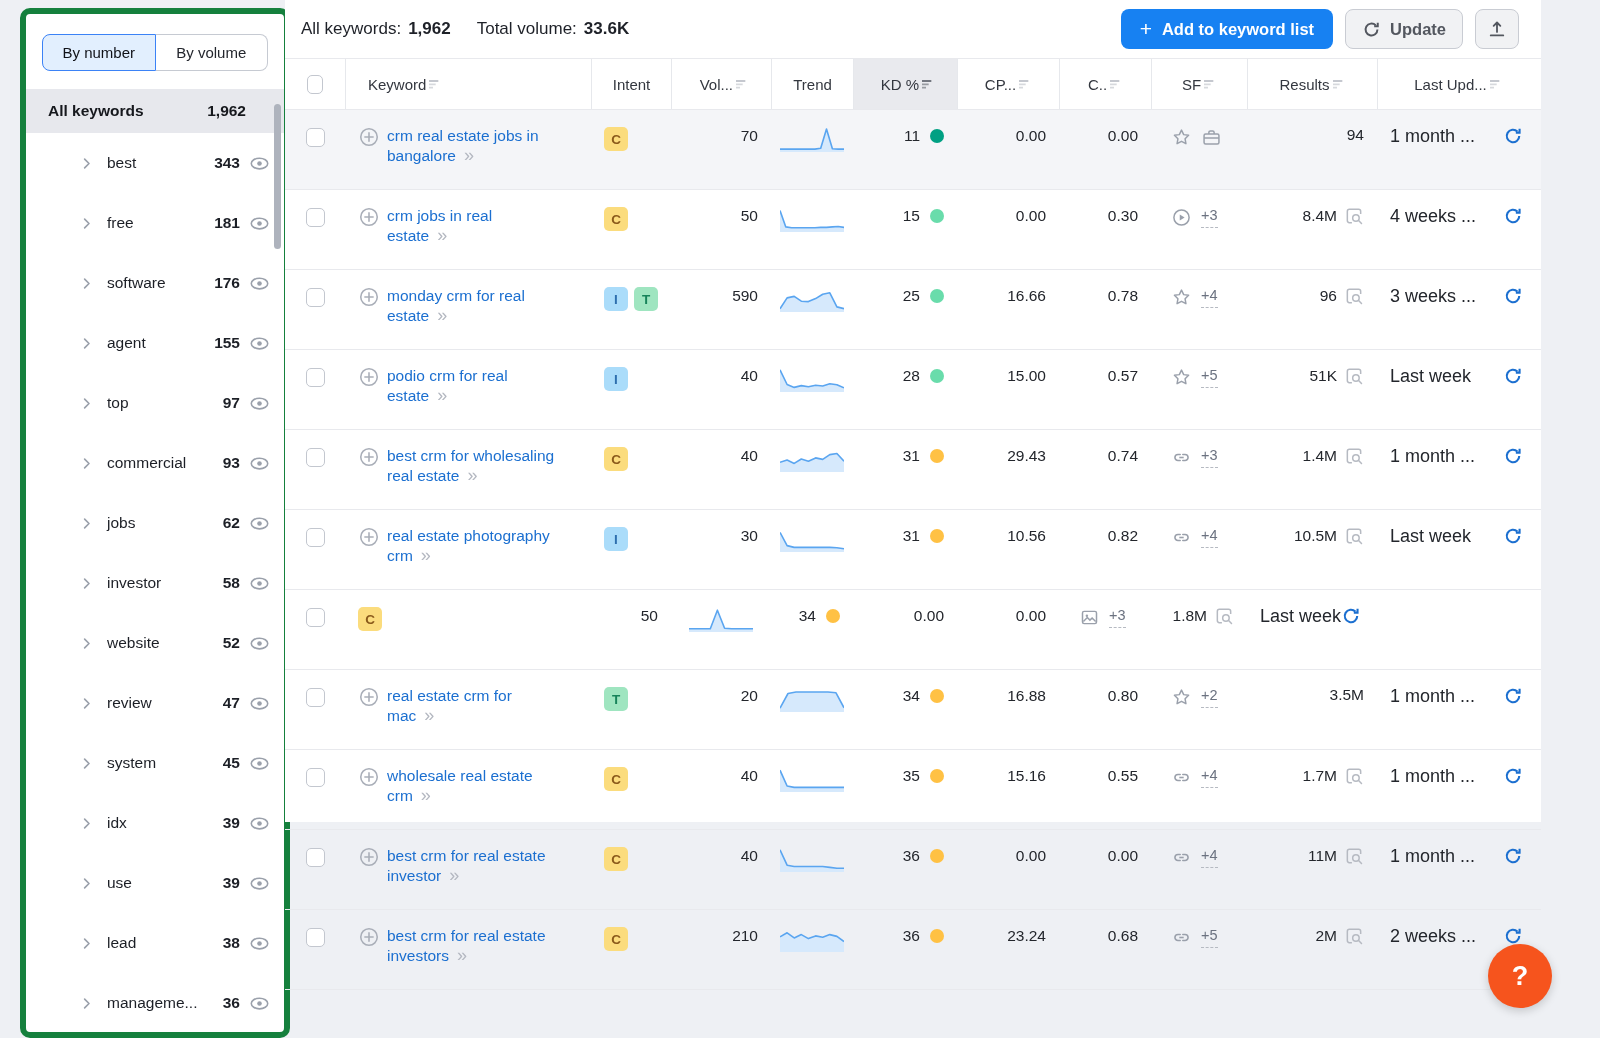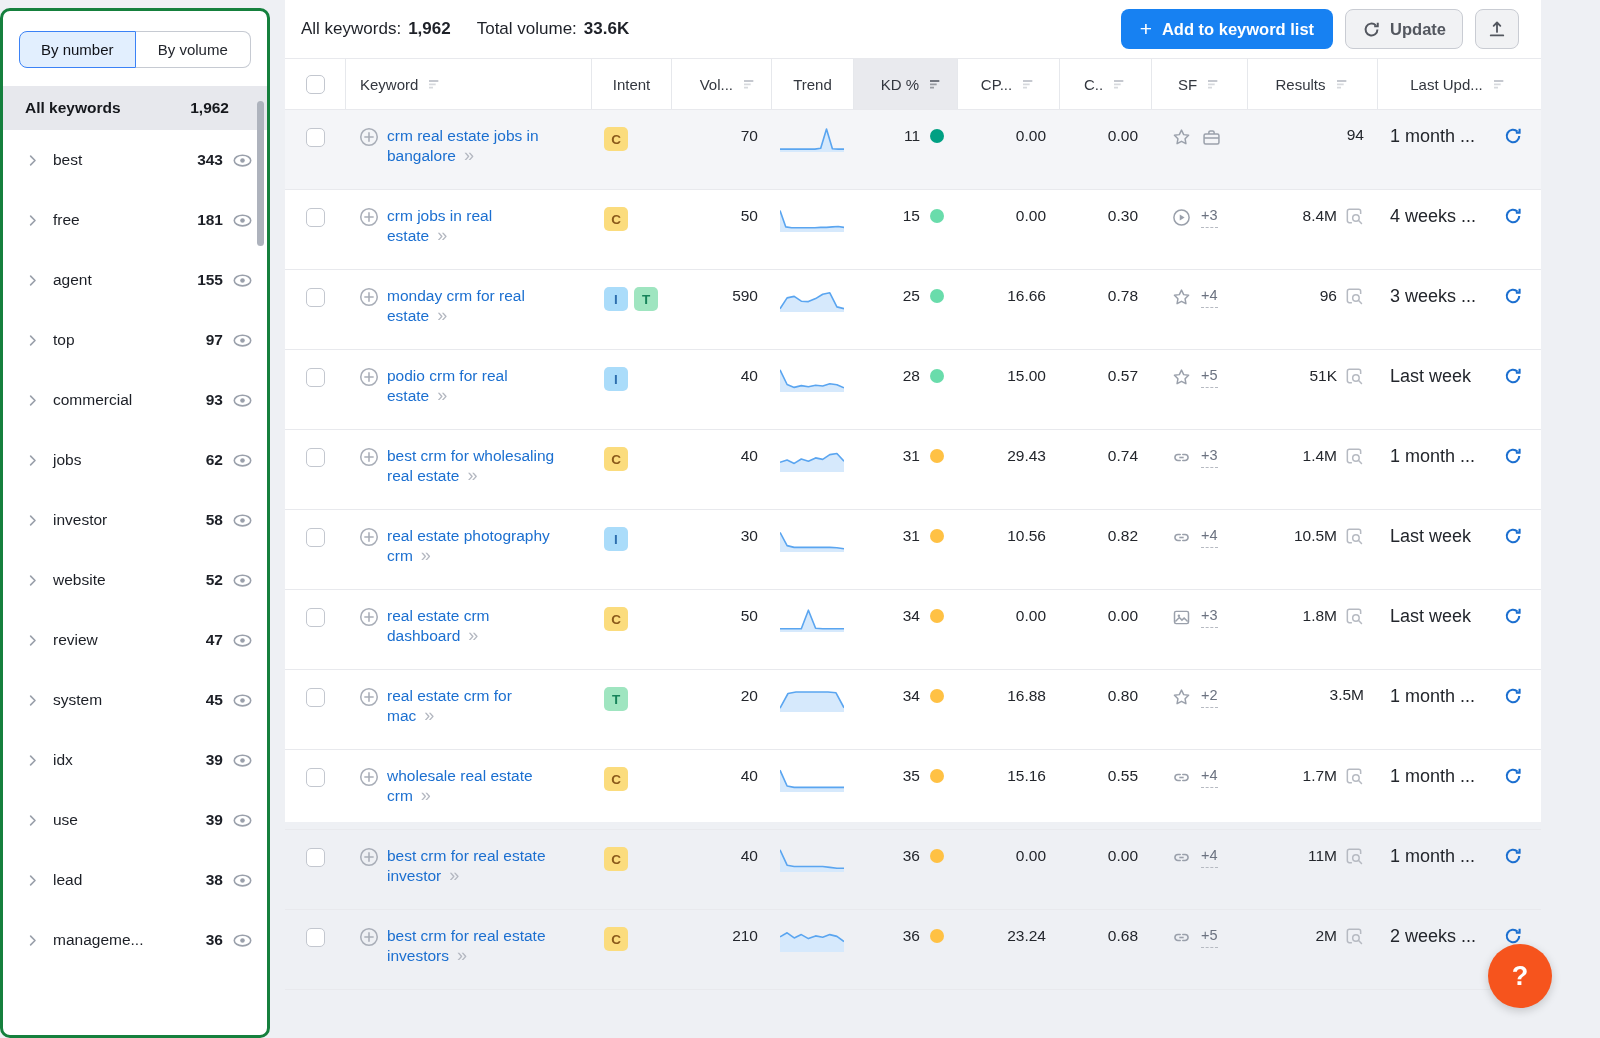--- a/index.html
+++ b/index.html
@@ -6,38 +6,38 @@
   html,body { width:1600px; height:1038px; overflow:hidden; }
   body {
     font-family:"Liberation Sans", sans-serif;
     background:#eef0f4; position:relative; color:#1d2026;
   }
   .ic { display:inline-block; line-height:0; }
   .ic svg { width:100%; height:100%; display:block; }
 
   
   .sidebar {
-    position:absolute; left:0; top:8px; width:270px; height:1030px;
-    background:#fff; border:3px solid #15803d; border-radius:10px; overflow:hidden;
+    position:absolute; left:20px; top:8px; width:270px; height:1030px;
+    background:#fff; border:6px solid #15803d; border-radius:10px; overflow:hidden;
   }
   .tabs { display:flex; margin:20px 16px 18px 16px; }
   .tab {
     flex:1; text-align:center; padding:9px 0; font-size:15px; color:#23262d;
     background:#fff; border:1px solid #c6cad2; cursor:pointer; white-space:nowrap;
   }
   .tab:first-child { border-radius:8px 0 0 8px; }
   .tab:last-child  { border-radius:0 8px 8px 0; border-left:none; }
   .tab.active { background:#e2effe; border:1px solid #3b82f6; color:#101218; }
   .all-row {
     background:#e7e8ed; height:44px; display:flex; align-items:center;
     padding:0 38px 0 22px; font-weight:bold; font-size:15.5px; color:#16181d;
     justify-content:space-between;
   }
   .side-list { }
-  .side-item { height:60px; display:flex; align-items:center; padding:0 14px 0 22px; }
+  .side-item { height:60px; display:flex; align-items:center; padding:0 14px 0 22px;margin-left:31px; }
   .side-chev { width:15px; height:15px; color:#9aa0ab; }
   .side-label { margin-left:13px; font-size:15.5px; color:#1c1f26; }
   .side-count { margin-left:auto; font-weight:bold; font-size:15.5px; color:#1c1f26; }
   .side-eye  { width:21px; height:21px; color:#9aa0ab; margin-left:9px; }
   .side-scrollbar {
     position:absolute; right:3px; top:90px; width:7px; height:145px;
     background:#aeb3bd; border-radius:4px;
   }
 
   
@@ -61,21 +61,21 @@
   .refresh-btn-ic { width:19px; height:19px; color:#53575f; }
   .btn-icon { width:44px; justify-content:center; padding:0; }
   .upload-ic { width:20px; height:20px; color:#53575f; }
 
   
   .grid-cols { display:grid; grid-template-columns:60px 246px 80px 100px 82px 104px 102px 92px 96px 130px 162px; }
   .thead {
     height:52px; border-top:1px solid #e8e9ed; border-bottom:1px solid #e8e9ed;
     font-size:15px; color:#33373f;
   }
-  .th { display:flex; align-items:center; gap:8px; padding:0 14px; }
+  .th { display:flex; align-items:center; padding:0 22px; }
   .th + .th { border-left:1px solid #e6e8ec; }
   .th.active { background:#e9eaee; }
   .sort { width:16px; height:16px; color:#b7bbc3; }
   .th.active .sort { color:#565b64; }
   .col0 { justify-content:center; }
   .th.col1 { justify-content:flex-start; }
   .th.col2 { justify-content:center; }
   .th.col3 { justify-content:flex-end; }
   .th.col4 { justify-content:center; }
   .th.col5 { justify-content:flex-end; }
@@ -168,20 +168,35 @@
             <circle cx="12" cy="12" r="2.6" fill="currentColor"></circle>
           </svg>
         </span>
       </div>
       <div class="side-item">
         <span class="ic side-chev">
           <svg viewBox="0 0 24 24">
             <path d="M9 5l7 7-7 7" fill="none" stroke="currentColor" stroke-width="2.6" stroke-linecap="round" stroke-linejoin="round"></path>
           </svg>
         </span>
+    <span class="side-label">software</span>
+    <span class="side-count">176</span>
+    <span class="ic side-eye">
+          <svg viewBox="0 0 24 24">
+            <ellipse cx="12" cy="12" rx="9.4" ry="6.1" fill="none" stroke="currentColor" stroke-width="1.8"></ellipse>
+            <circle cx="12" cy="12" r="2.6" fill="currentColor"></circle>
+          </svg>
+        </span>
+      </div>
+      <div class="side-item">
+        <span class="ic side-chev">
+          <svg viewBox="0 0 24 24">
+            <path d="M9 5l7 7-7 7" fill="none" stroke="currentColor" stroke-width="2.6" stroke-linecap="round" stroke-linejoin="round"></path>
+          </svg>
+        </span>
     <span class="side-label">agent</span>
     <span class="side-count">155</span>
     <span class="ic side-eye">
           <svg viewBox="0 0 24 24">
             <ellipse cx="12" cy="12" rx="9.4" ry="6.1" fill="none" stroke="currentColor" stroke-width="1.8"></ellipse>
             <circle cx="12" cy="12" r="2.6" fill="currentColor"></circle>
           </svg>
         </span>
       </div>
       <div class="side-item">
@@ -850,29 +865,20 @@
               <path d="M19.5 12a7.5 7.5 0 1 1-2.2-5.3" fill="none" stroke="currentColor" stroke-width="2.5"></path>
               <path d="M19.9 3.4v4.5h-4.5" fill="none" stroke="currentColor" stroke-width="2.5"></path>
             </svg>
           </span>
         </div>
       </div>
       <div class="row grid-cols">
     <div class="td col0">
           <span class="cb"></span>
         </div>
-    <div class="td col1">
-      <span class="ic plus">
-            <svg viewBox="0 0 24 24">
-              <circle cx="12" cy="12" r="9" fill="none" stroke="currentColor" stroke-width="1.7"></circle>
-              <path d="M12 7.5v9M7.5 12h9" stroke="currentColor" stroke-width="1.7" stroke-linecap="round"></path>
-            </svg>
-          </span>
-      <span class="kw"><a class="kw-link">real estate crm dashboard</a><span class="more-arrow">»</span></span>
-    </div>
     <div class="td col2">
           <span class="badge" style="background:#fbdc7d;color:#8a5a1b">C</span>
         </div>
     <div class="td col3">
           <span class="num">50</span>
         </div>
     <div class="td col4">
           <span class="spark"><svg width="64" height="26" viewBox="0 0 64 26">
               <path d="M0.0 22.7L7.1 22.7L14.2 22.7L21.3 22.7L28.4 4.2L35.6 22.2L42.7 22.7L49.8 22.7L56.9 22.7L64.0 22.7L64 26L0 26Z" fill="#d6e9fc"></path>
               <path d="M0.0 22.7L7.1 22.7L14.2 22.7L21.3 22.7L28.4 4.2L35.6 22.2L42.7 22.7L49.8 22.7L56.9 22.7L64.0 22.7" fill="none" stroke="#5aa5f0" stroke-width="1.6" stroke-linejoin="round"></path>

